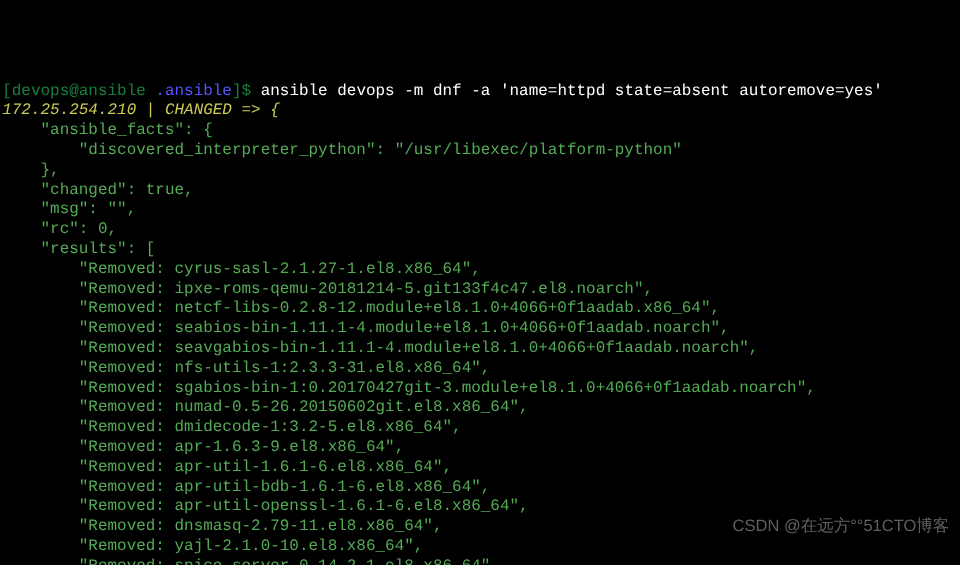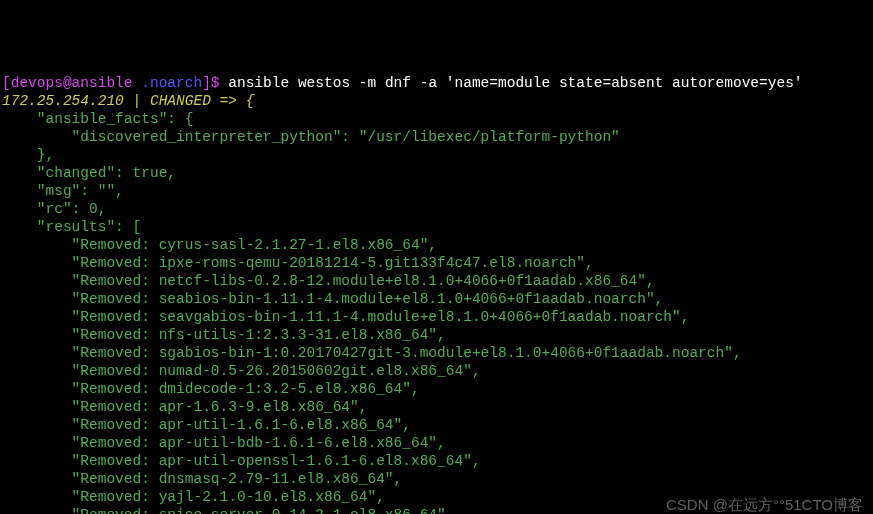--- a/index.html
+++ b/index.html
@@ -7,42 +7,42 @@
       background: #000000;
       font-family: 'Courier New', monospace;
       font-size: 14.5px;
       line-height: 18px;
       white-space: pre;
       overflow: hidden;
       width: 873px;
       height: 514px;
       position: relative;
     }
-    .prompt-user { color: #d946ef; }
+    .prompt-user { color: #15803d; }
     .prompt-path { color: #5555ff; }
     .white { color: #ffffff; }
     .yellow { color: #cccc55; font-style: italic; }
     .green { color: #55aa55; }
     .terminal { padding: 2px 0 0 2px; }
     .watermark {
       position: absolute;
-      bottom: 0;
+      bottom: 26px;
       right: 10px;
       color: #888888;
       font-family: sans-serif;
       font-size: 15px;
       opacity: 0.7;
     }
   </style>
 </head>
 <body>
 
 
 
-<div class="terminal"><span class="prompt-user">[devops@ansible </span><span class="prompt-path">.noarch</span><span class="prompt-user">]$ </span><span class="white">ansible westos -m dnf -a 'name=module state=absent autoremove=yes'</span>
+<div class="terminal"><span class="prompt-user">[devops@ansible </span><span class="prompt-path">.ansible</span><span class="prompt-user">]$ </span><span class="white">ansible devops -m dnf -a 'name=httpd state=absent autoremove=yes'</span>
 <span class="yellow">172.25.254.210 | CHANGED =&gt; {</span>
 <span class="green">    "ansible_facts": {</span>
 <span class="green">        "discovered_interpreter_python": "/usr/libexec/platform-python"</span>
 <span class="green">    },</span>
 <span class="green">    "changed": true,</span>
 <span class="green">    "msg": "",</span>
 <span class="green">    "rc": 0,</span>
 <span class="green">    "results": [</span>
 <span class="green">        "Removed: cyrus-sasl-2.1.27-1.el8.x86_64",</span>
 <span class="green">        "Removed: ipxe-roms-qemu-20181214-5.git133f4c47.el8.noarch",</span>

